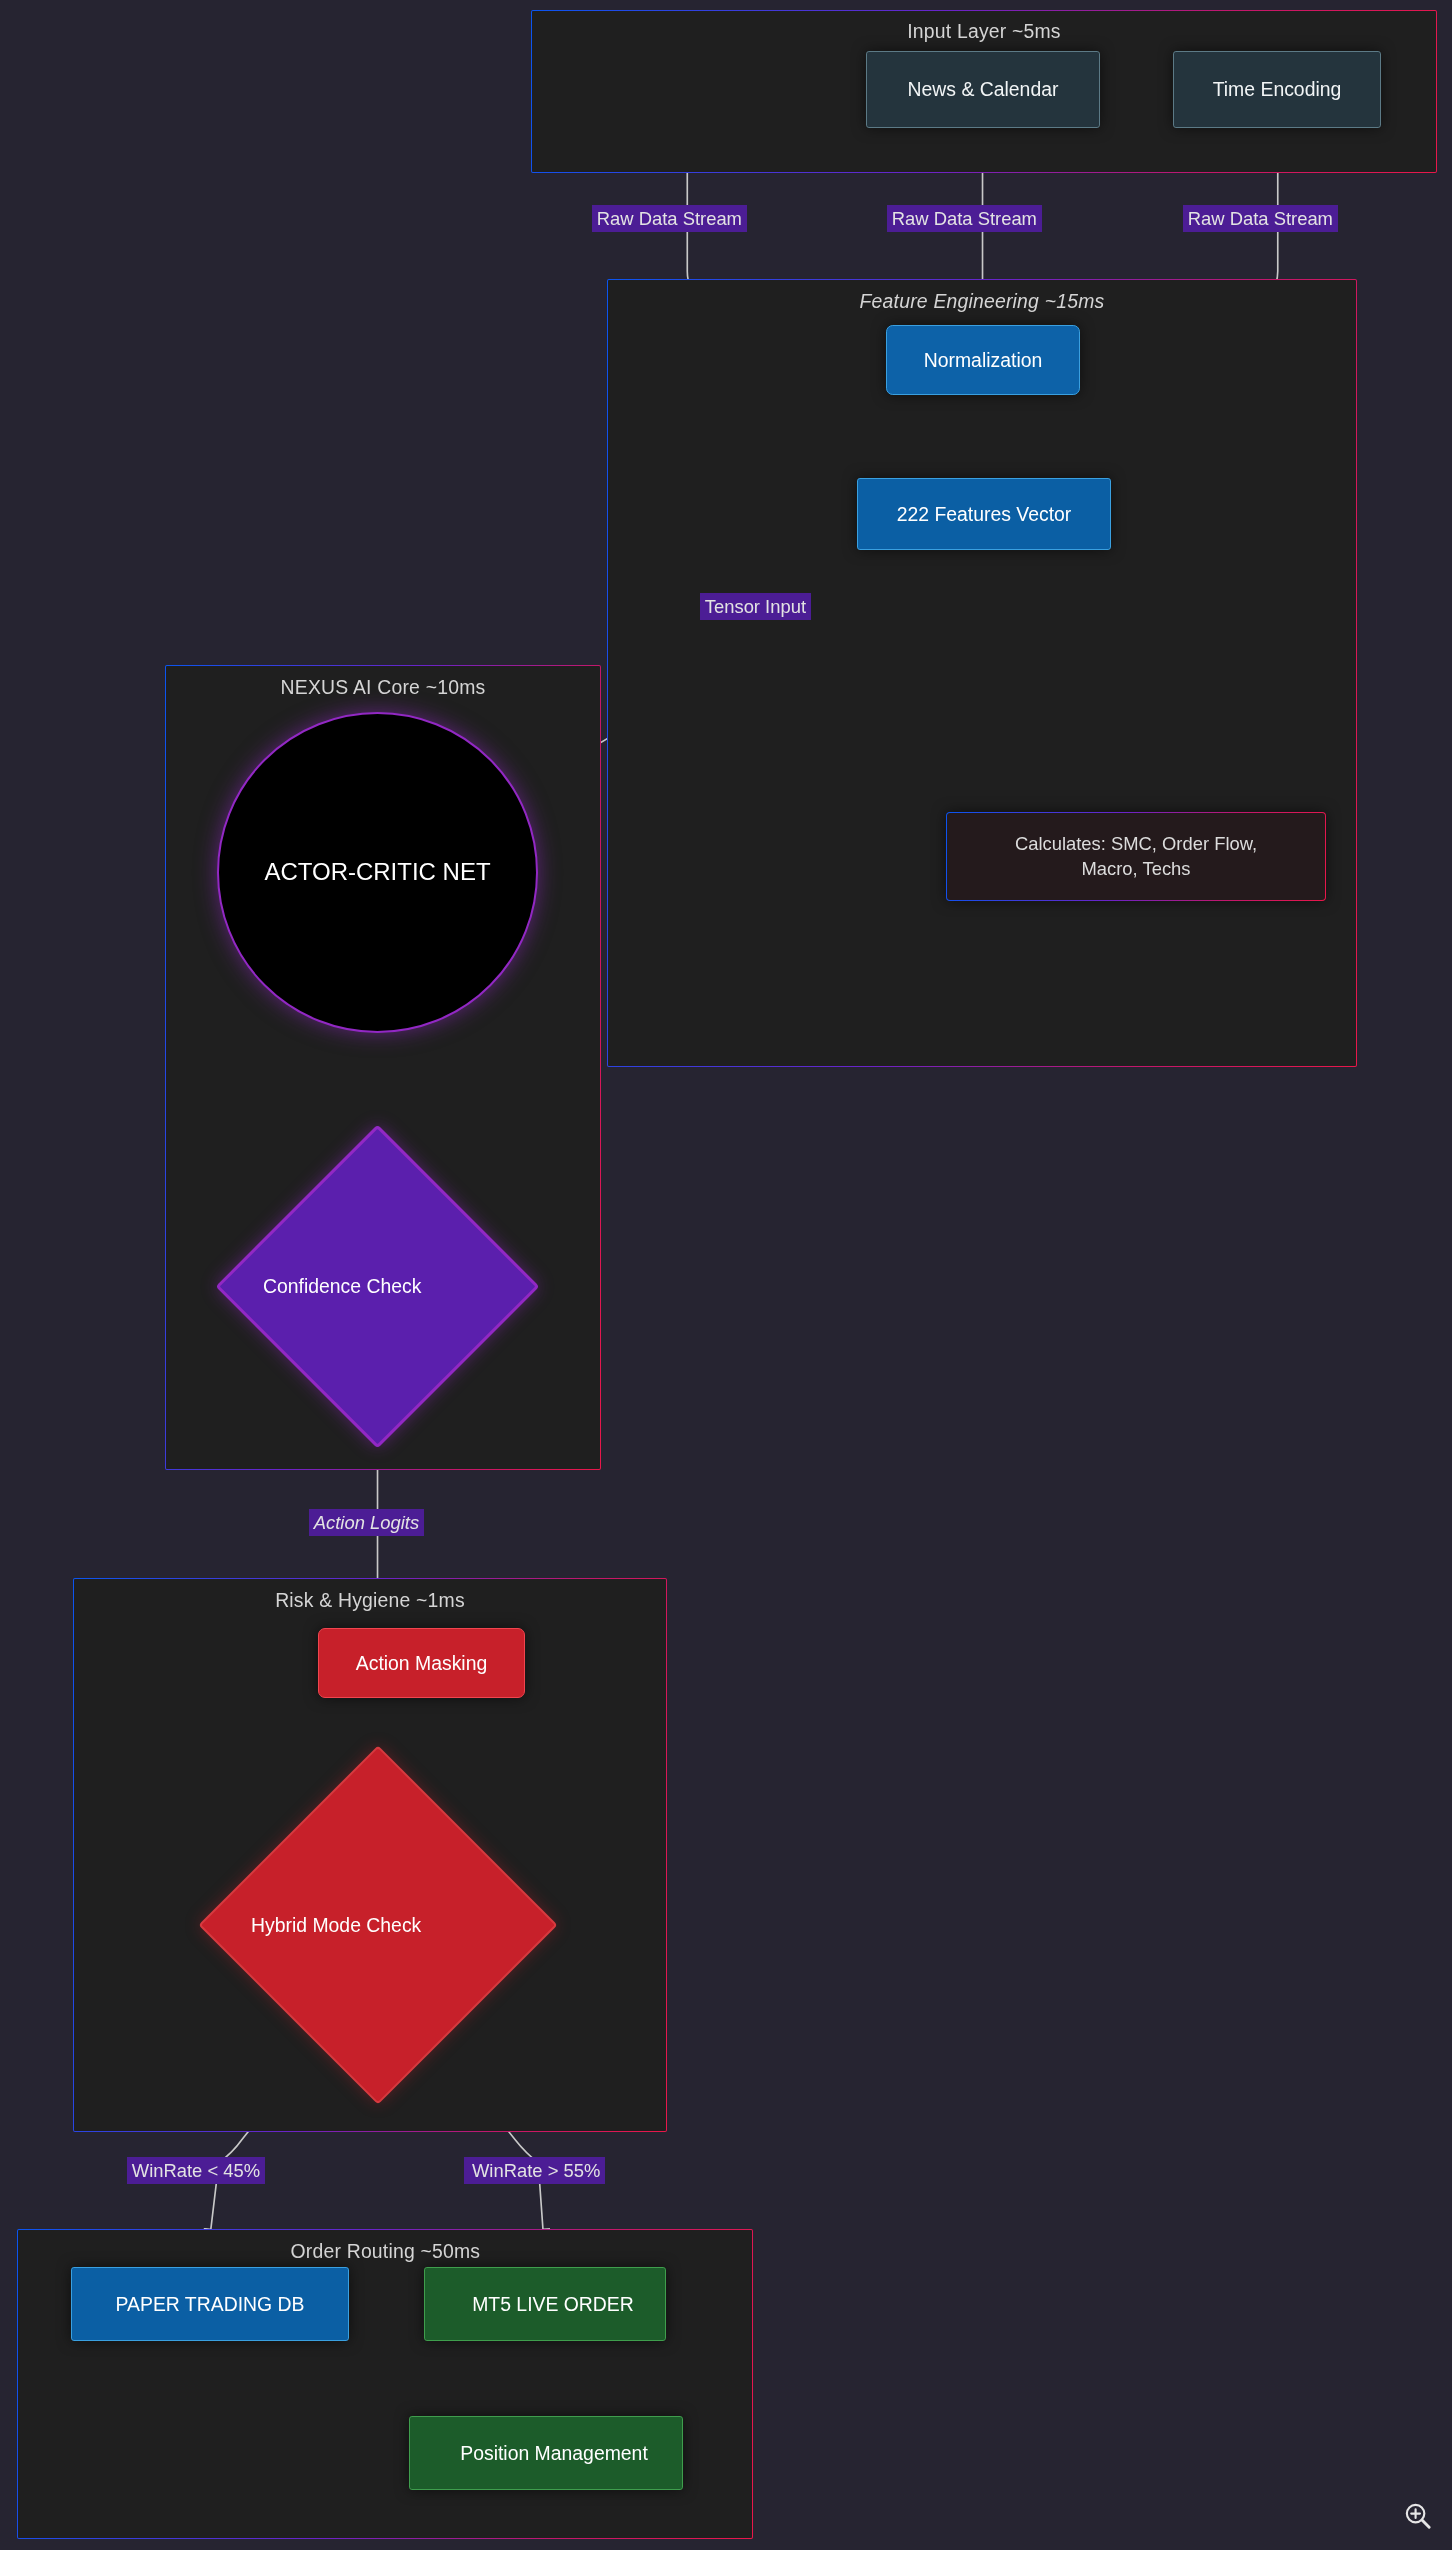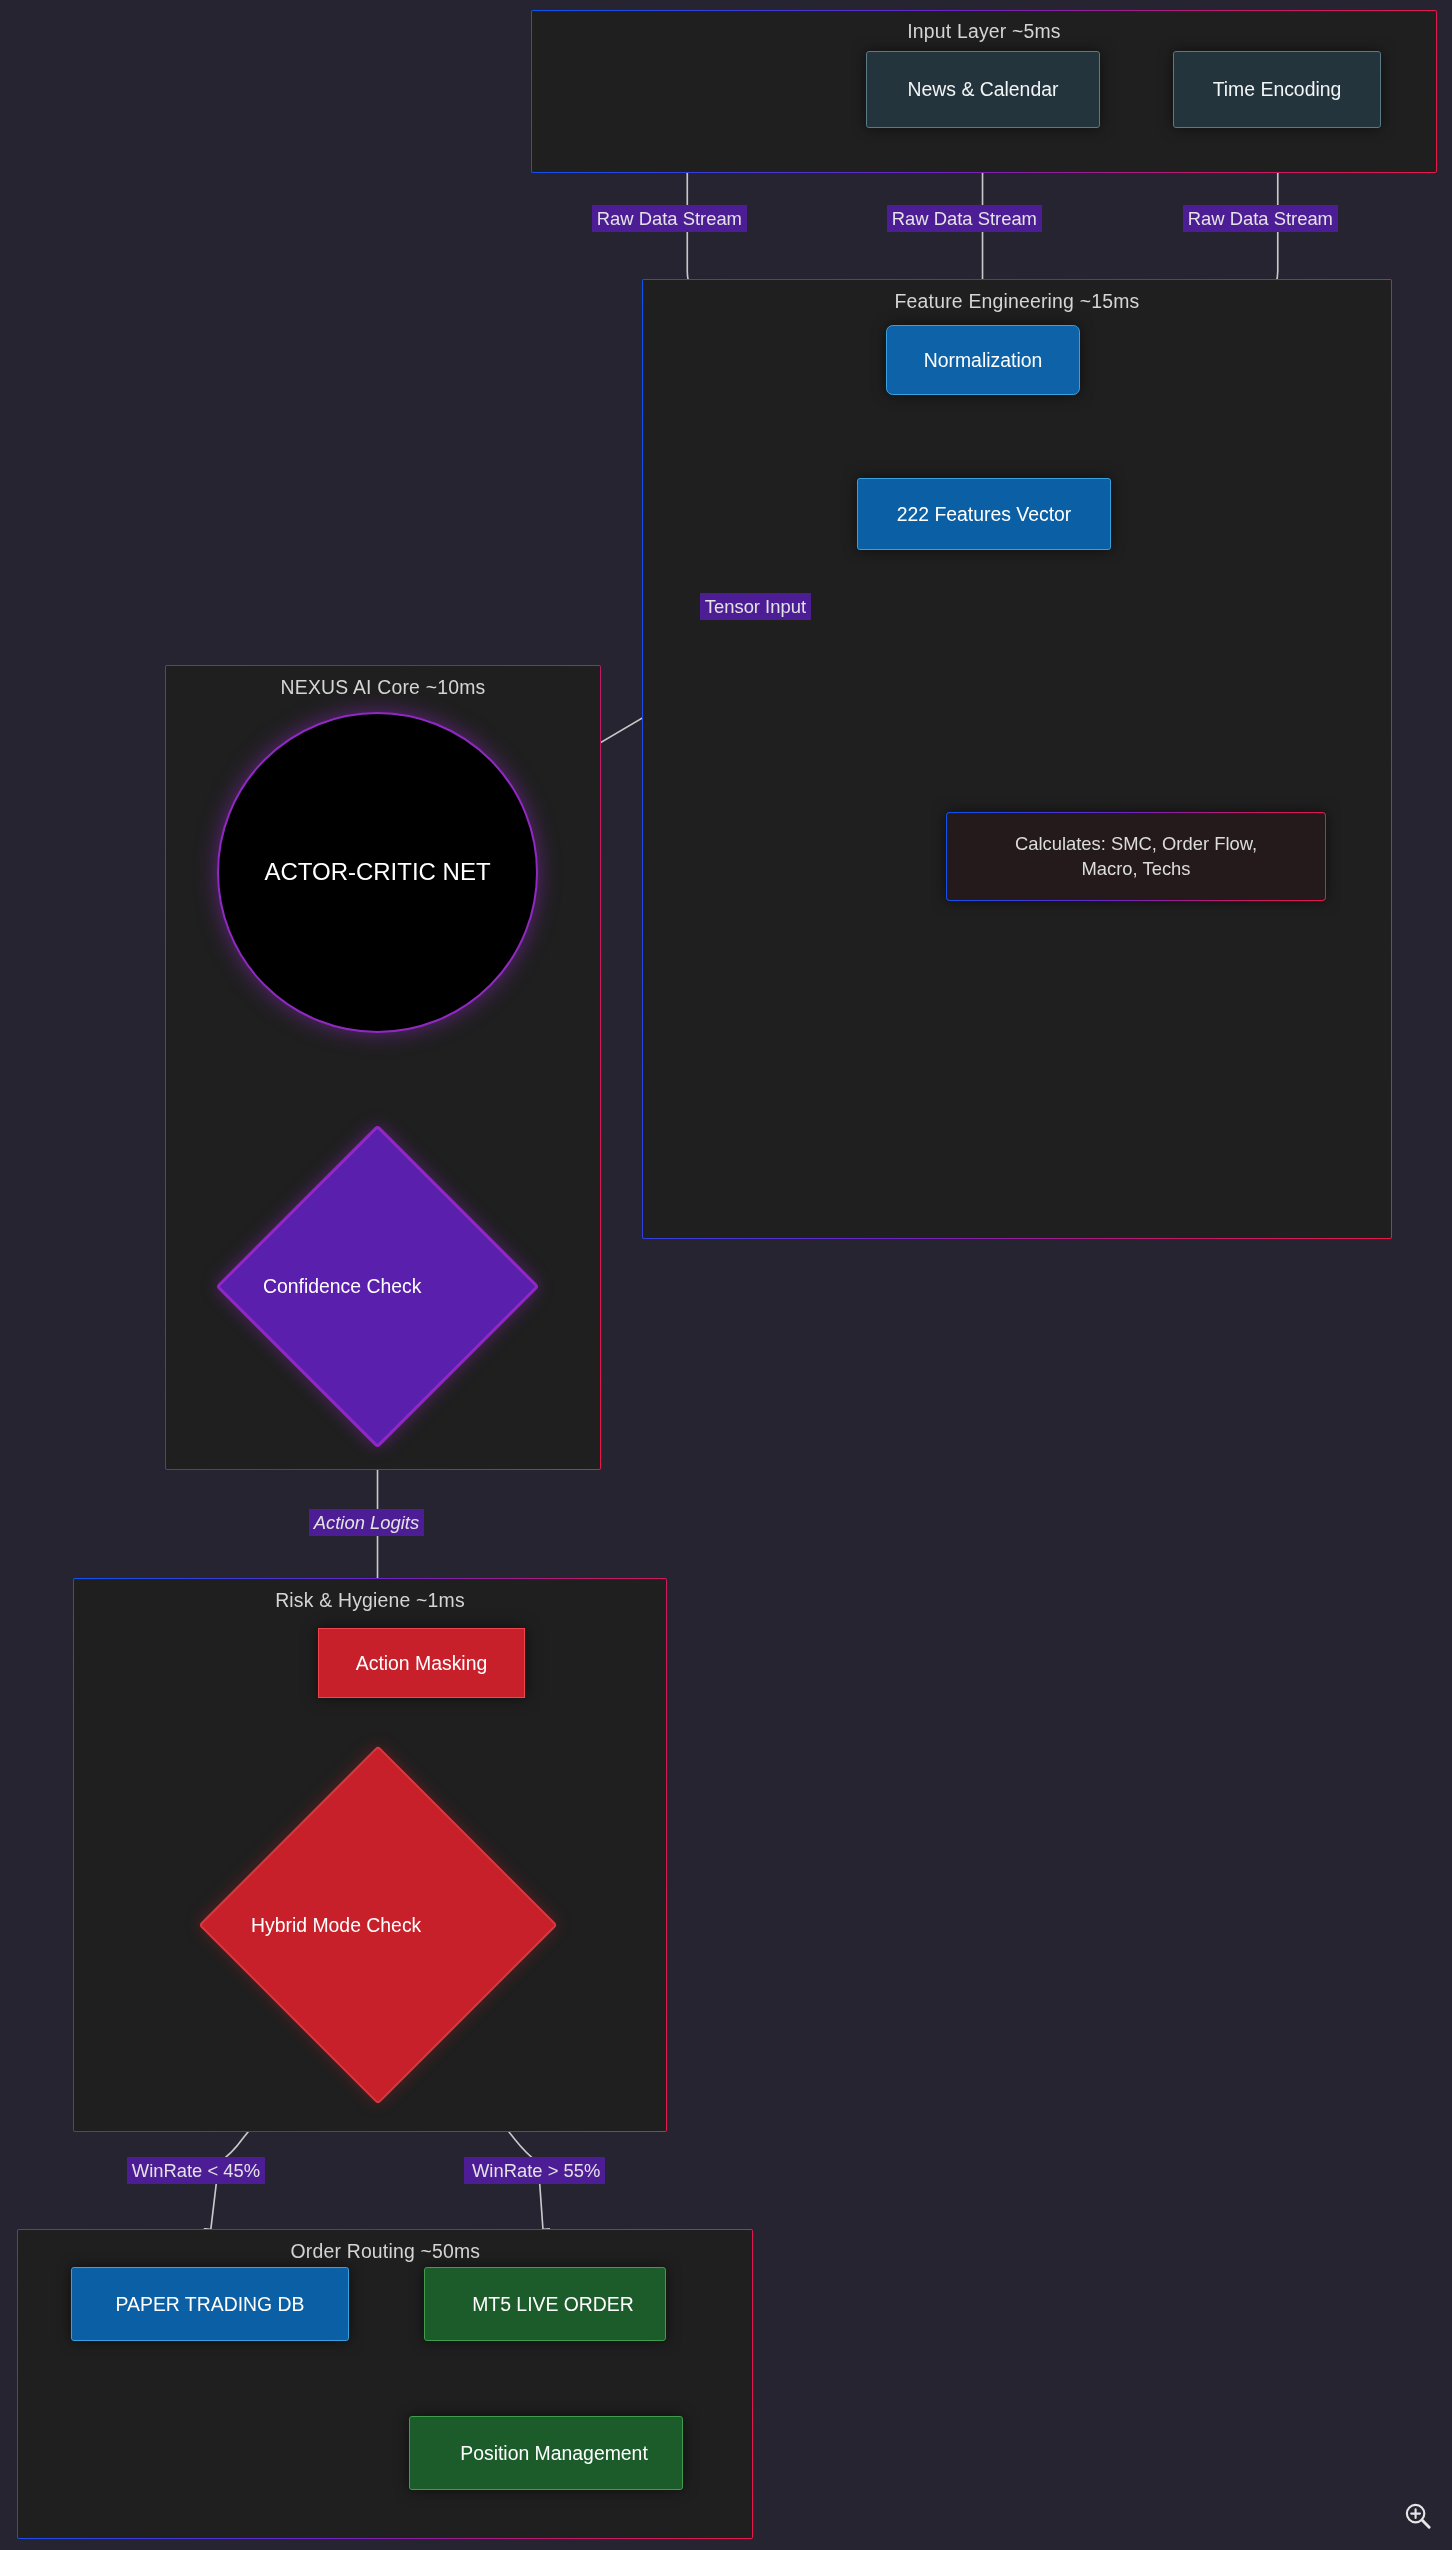--- a/index.html
+++ b/index.html
@@ -40,21 +40,21 @@
     text-align: center;
     color: #ffffff;
     font-size: 19.4px;
     line-height: 1.35;
     border-radius: 3.9px;
     box-shadow: 0 0 13.6px rgba(0,0,0,.55);
   }
   .n-input  { background:#24343d; border:1.9px solid #5c7a86; color:#f2f5f6; border-radius:2.9px; }
   .n-blue   { background:#0d62a8; border:1.9px solid #3aa0e0; border-radius:6.8px; }
   .n-blue-sq{ background:#0b5fa4; border:1.9px solid #3aa0e0; border-radius:2.9px; }
-  .n-red    { background:#c7202a; border:1.9px solid #f0454f; border-radius:0; }
+  .n-red    { background:#c7202a; border:1.9px solid #f0454f; border-radius:7px; }
   .n-green  { background:#1c5c2a; border:1.9px solid #3f9e4d; border-radius:2.9px;padding-left:16px; }
   .n-note   { background:#241a1c; border:1.9px solid transparent;
               background-image: linear-gradient(#241a1c,#241a1c),
                                 linear-gradient(100deg,#0b55f0 0%, #6a23c8 45%, #c2176b 75%, #e8174a 100%);
               background-origin: border-box; background-clip: padding-box, border-box;
               color:#dcdcdc; }
 
   
   .n-circle {
     border-radius: 50%;
@@ -146,21 +146,21 @@
   <div class="elabel" style="left:592px; top:205px;">
     <span>Raw Data Stream</span>
   </div>
   <div class="elabel" style="left:887px; top:205px;">
     <span>Raw Data Stream</span>
   </div>
   <div class="elabel" style="left:1183px; top:205px;">
     <span>Raw Data Stream</span>
   </div>
 
-  <div class="subgraph" style="left:642px; top:279px; width:750px; height:960px;">
+  <div class="subgraph" style="left:607px; top:279px; width:750px; height:788px;font-style:italic;">
     <div class="sg-title">Feature Engineering ~15ms</div>
   </div>
   <div class="node n-blue" style="left:886px; top:325px; width:194px; height:70px;">
     <span>Normalization</span>
   </div>
   <div class="node n-blue-sq" style="left:857px; top:478px; width:254px; height:72px;">
     <span>222 Features Vector</span>
   </div>
   <div class="node n-note" style="left:946px; top:812px; width:380px; height:89px; flex-direction:column; font-size:18.4px;">
     <span>Calculates: SMC, Order Flow,</span>

